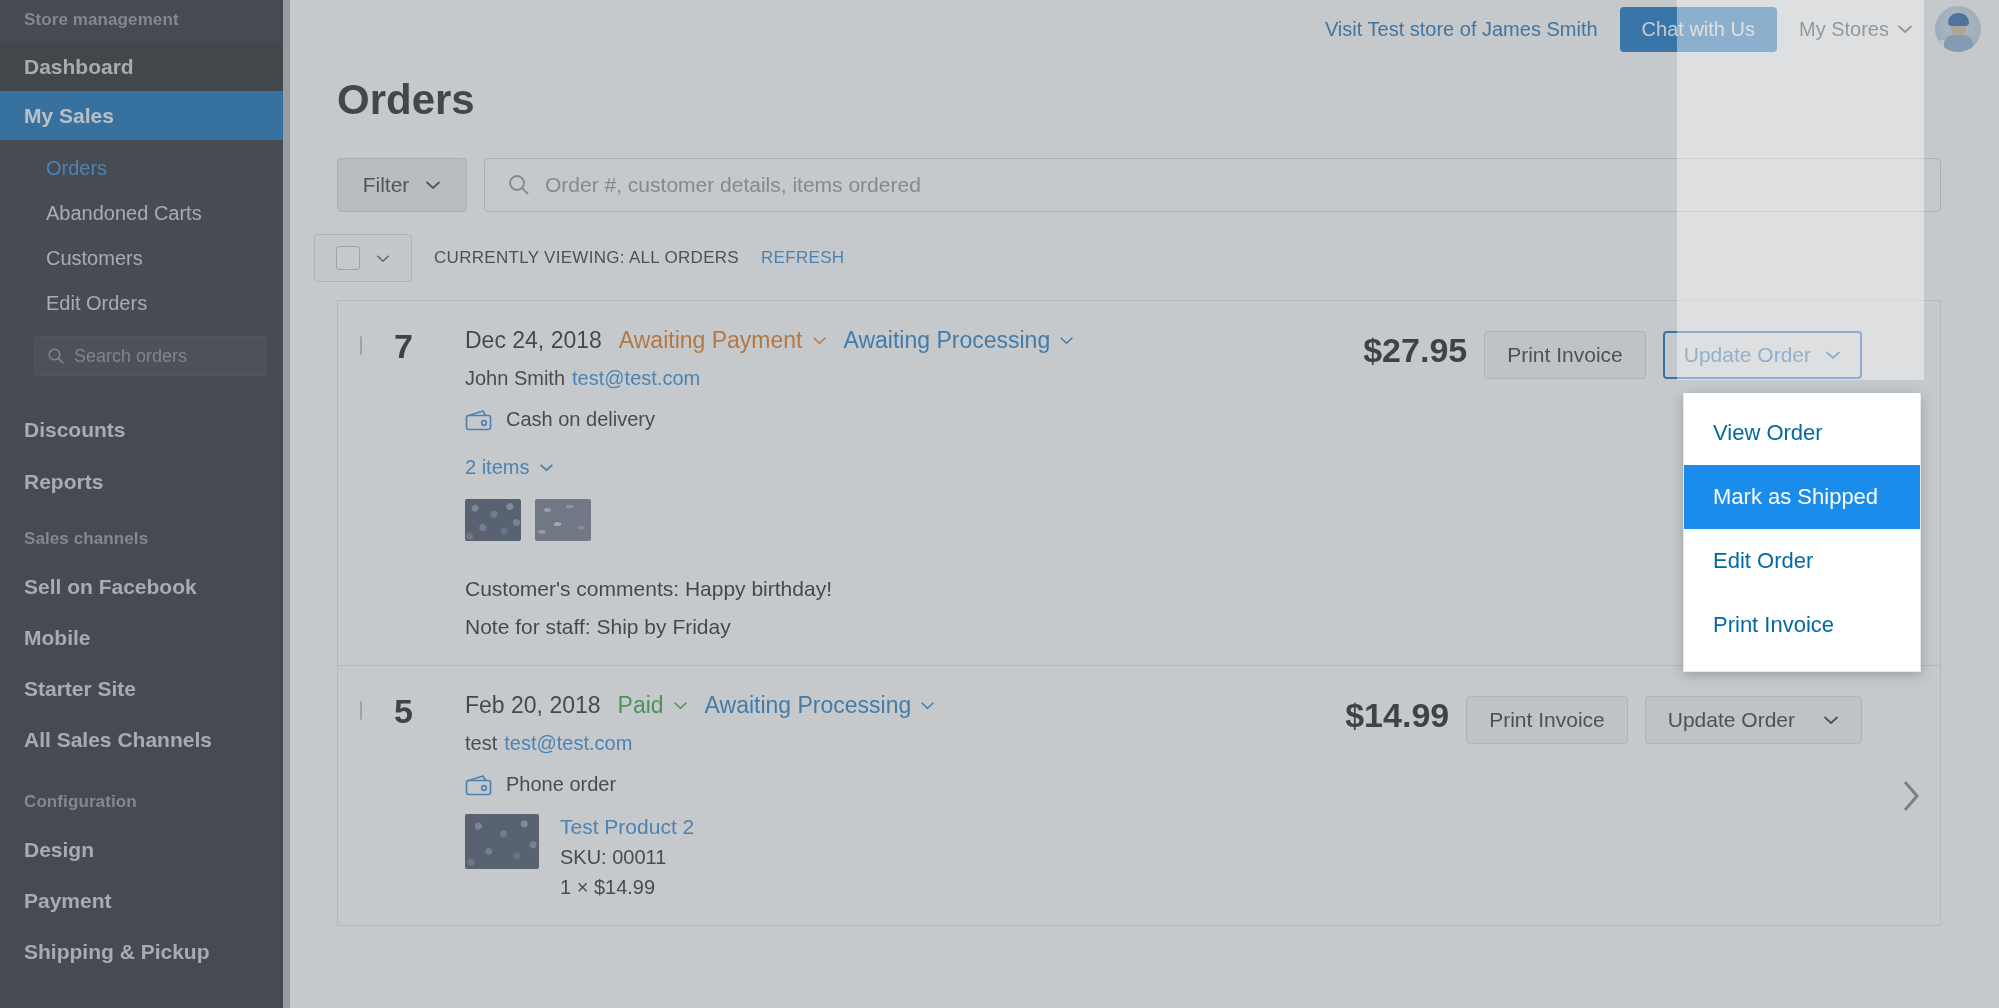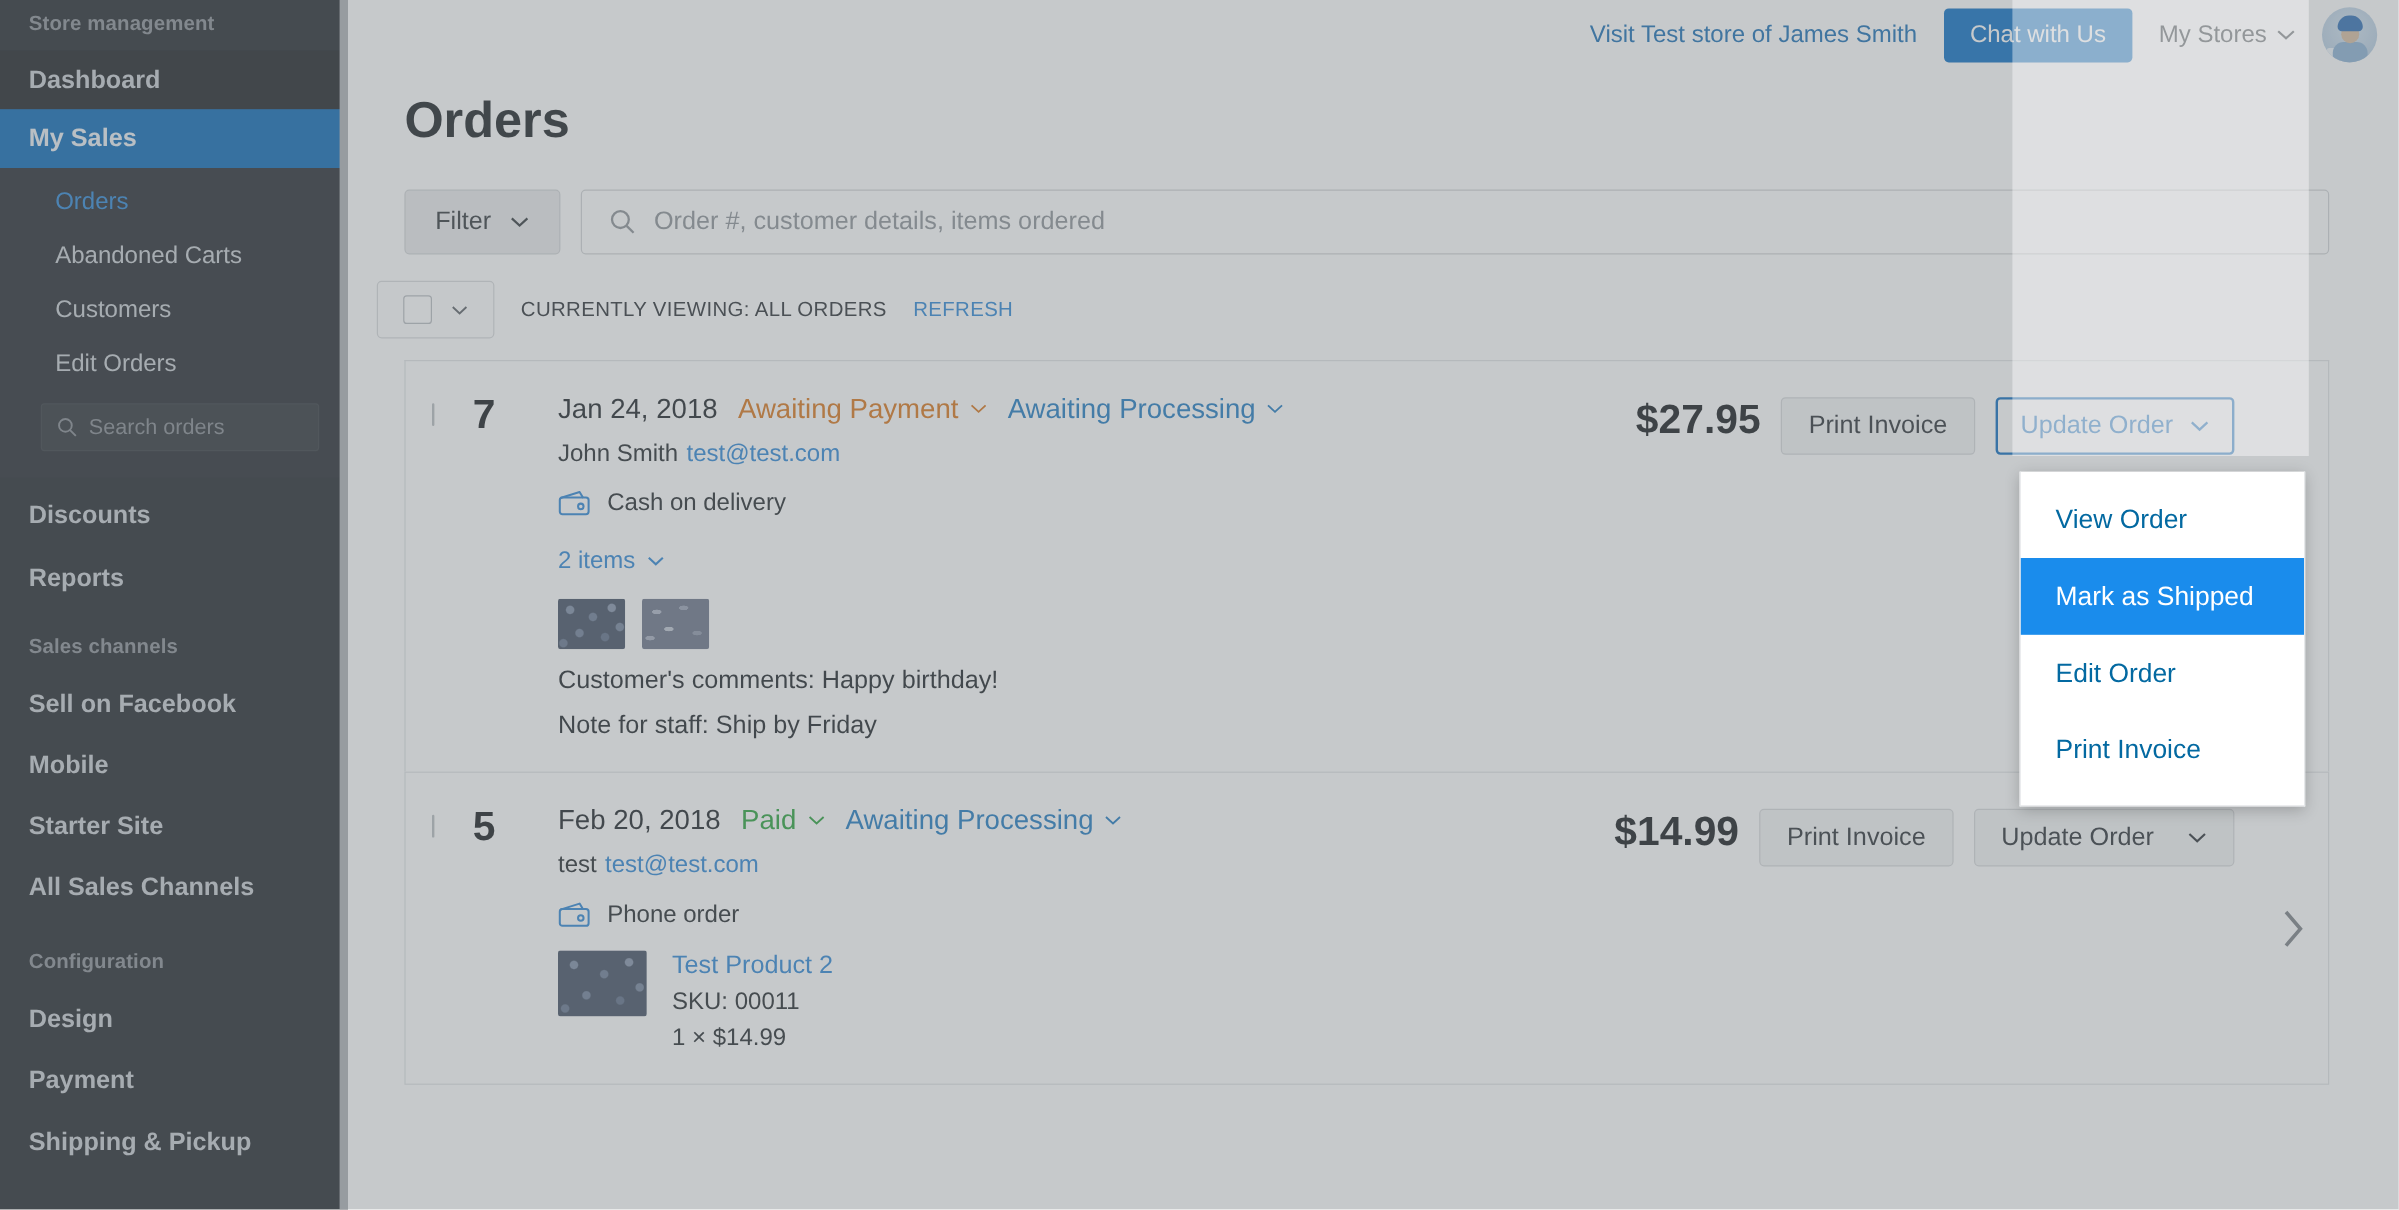--- a/index.html
+++ b/index.html
@@ -116,21 +116,21 @@
   .o-num { font-size: 34px; font-weight: bold; color: #16191c; width: 48px; }
   .o-body { flex: 1; padding-left: 23px; }
   .o-line1 { display: flex; align-items: center; gap: 17px; flex-wrap: nowrap; }
   .o-date { font-size: 23px; color: #1d2226; white-space: nowrap; }
   .o-pay { font-size: 23px; white-space: nowrap; display:flex; align-items:center; gap:9px; }
   .o-pay.await { color: #d9751b; }
   .o-pay.paid { color: #2aa33c; }
   .o-fulfill { font-size: 23px; color: #1f7ac2; white-space: nowrap; display:flex; align-items:center; gap:9px; }
   .o-line2 { margin-top: 13px; font-size: 20px; color: #23282c; }
   .o-line2 .email { color: #2e87d6; margin-left: 7px; }
-  .o-method { margin-top: 18px; display: flex; gap: 14px; font-size: 20px; color: #23282c; }
+  .o-method { margin-top: 18px; display: flex; align-items: center; gap: 14px; font-size: 20px; color: #23282c; }
   .o-items { margin-top: 25px; font-size: 20px; color: #2e87d6; display: flex; align-items: center; gap: 10px; }
   .thumbs { margin-top: 20px; display: flex; gap: 14px; }
   .thumb {
     width: 56px; height: 42px; border-radius: 2px;
     background-color: #434f63;
     background-image:
       radial-gradient(circle at 18% 22%, #7e8da6 0 3px, transparent 4px),
       radial-gradient(circle at 52% 36%, #6d7d96 0 3px, transparent 4px),
       radial-gradient(circle at 80% 18%, #8593ab 0 3px, transparent 4px),
       radial-gradient(circle at 32% 68%, #70809a 0 3px, transparent 4px),
@@ -140,21 +140,21 @@
   }
   .thumb.alt {
     background-color: #6b7489;
     background-image:
       radial-gradient(ellipse 6px 3px at 22% 26%, #aeb6c6 0 60%, transparent 70%),
       radial-gradient(ellipse 6px 3px at 62% 18%, #9aa3b5 0 60%, transparent 70%),
       radial-gradient(ellipse 6px 3px at 40% 60%, #bfc6d3 0 60%, transparent 70%),
       radial-gradient(ellipse 6px 3px at 82% 68%, #8f98ab 0 60%, transparent 70%),
       radial-gradient(ellipse 6px 3px at 12% 78%, #a7afc0 0 60%, transparent 70%);
   }
-  .o-note { margin-top: 14px; font-size: 21px; color: #1d2226; }
+  .o-note { margin-top: 36px; font-size: 21px; color: #1d2226; }
   .o-note + .o-note { margin-top: 14px; }
 
   .prod-row { display: flex; gap: 21px; margin-top: 18px; }
   .prod-thumb { width: 74px; height: 55px; flex: 0 0 auto; }
   .prod-info { padding-top: 1px; }
   .prod-name { font-size: 21px; color: #2e87d6; }
   .prod-sku { font-size: 20px; color: #23282c; margin-top: 7px; }
   .prod-qty { font-size: 20px; color: #23282c; margin-top: 7px; }
 
   .o-right { display: flex; align-items: flex-start; gap: 17px; padding-top: 4px; }
@@ -300,21 +300,21 @@
     <div class="order-list">
 
       <div class="order">
         <div class="order-head">
           <div class="o-check">
             <span class="cbox"></span>
           </div>
           <div class="o-num">7</div>
           <div class="o-body">
             <div class="o-line1">
-              <span class="o-date">Jan 24, 2018</span>
+              <span class="o-date">Dec 24, 2018</span>
               <span class="o-pay await">
                 <span>Awaiting Payment</span>
                 <svg class="chev" width="15" height="9" viewBox="0 0 16 10">
                   <polyline points="1.5,2 8,8 14.5,2" fill="none" stroke="#d9751b" stroke-width="1.7"></polyline>
                 </svg>
               </span>
               <span class="o-fulfill">
                 <span>Awaiting Processing</span>
                 <svg class="chev" width="15" height="9" viewBox="0 0 16 10">
                   <polyline points="1.5,2 8,8 14.5,2" fill="none" stroke="#1f7ac2" stroke-width="1.7"></polyline>

